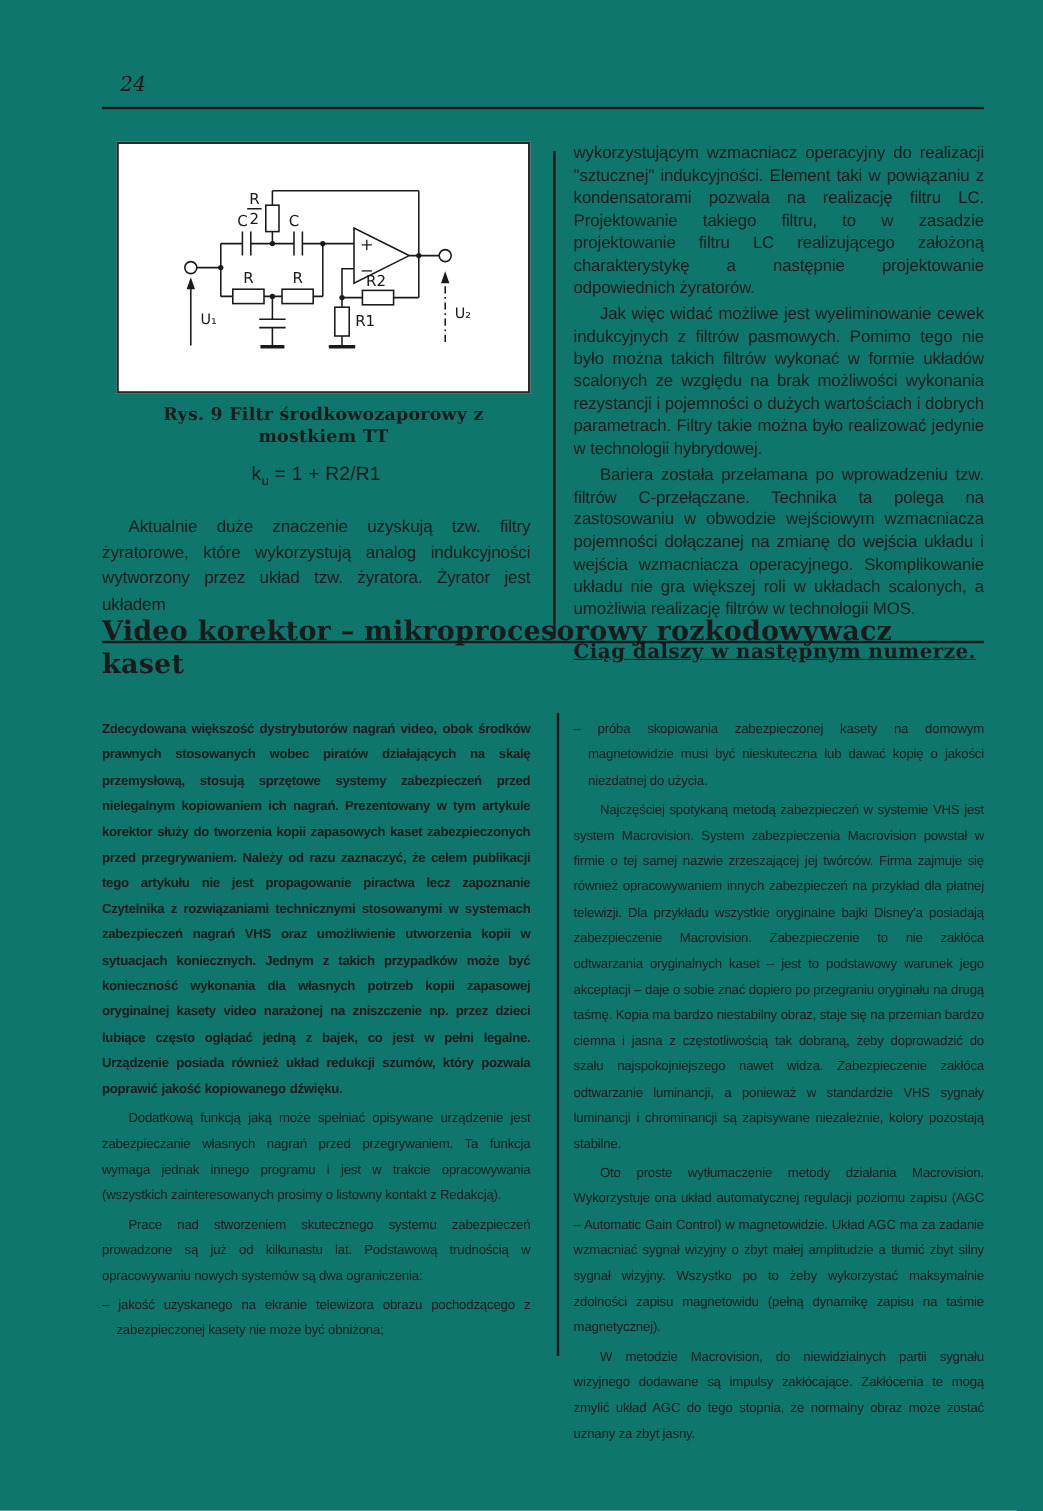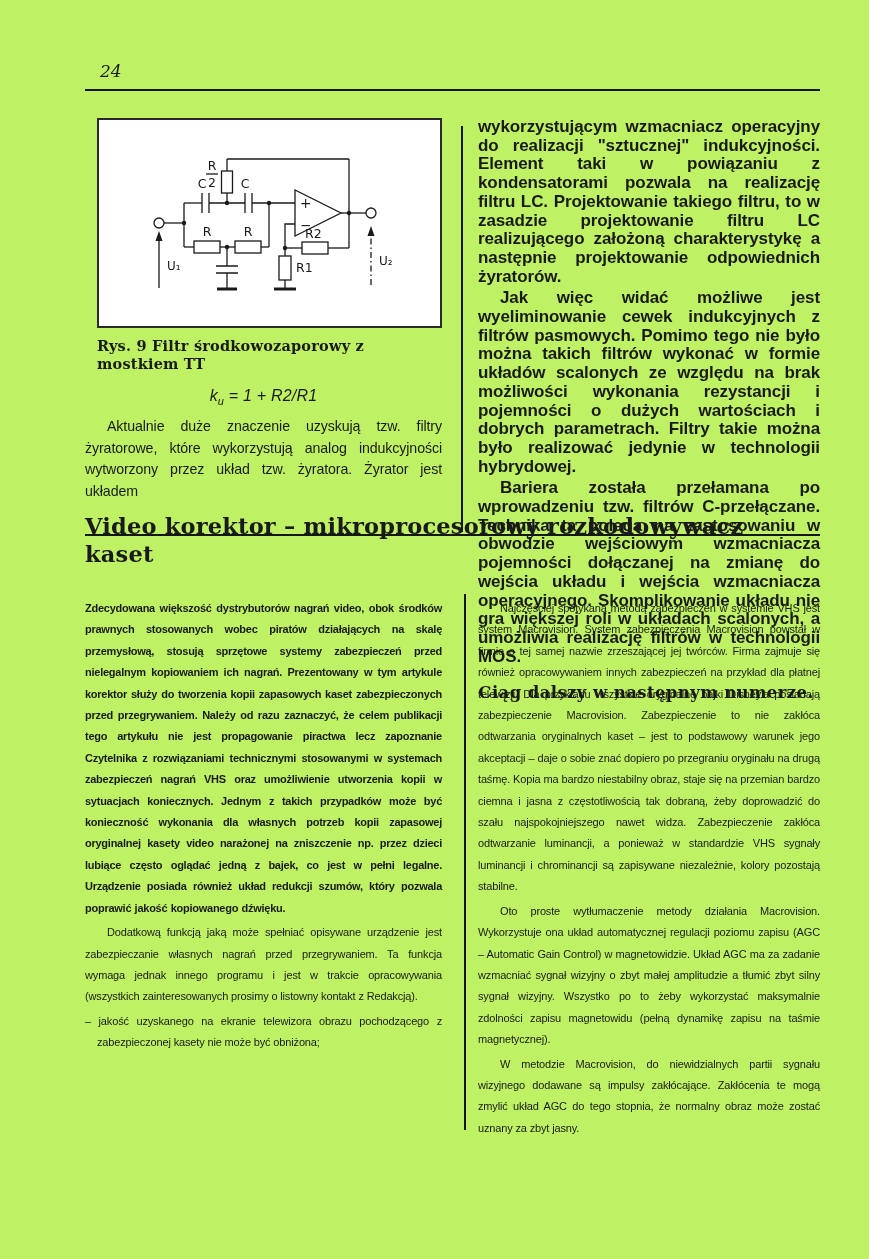--- a/index.html
+++ b/index.html
@@ -1,18 +1,18 @@
 <!DOCTYPE html>
 <html><head>
 <meta charset="utf-8">
 <style>
   html,body { margin:0; padding:0; background:#e8e8e8; }
   .page {
     position:relative; width:869px; height:1259px; margin:0 auto;
-    background:#bef264; overflow:hidden; color:#1a1a1a;
+    background:#0f766e; overflow:hidden; color:#1a1a1a;
     font-family:"Liberation Sans", sans-serif;
   }
   
   .hdr-num {
     position:absolute; left:100px; top:61px;
     font:italic 17px/20px "DejaVu Serif", serif;
   }
   .hdr-journal {
     position:absolute; right:49px; top:61px;
     font:italic 17px/20px "DejaVu Serif", serif;
@@ -28,48 +28,48 @@
   .col { position:absolute; top:0; }
   .col-l { left:0; width:357px; }
   .col-r { left:393px; width:342px; }
   .vdivider { position:absolute; width:2px; background:#161616; }
   .vd1 { left:376px; top:8px; height:406px; }
   .vd2 { left:379px; top:-4px; height:536px; }
 
   
   p.body { margin:0 0 3px 0; text-align:justify; }
   .t-norm  { font-size:14.2px; line-height:21.5px; letter-spacing:-0.1px; }
-  .t-tight { font-size:17px; line-height:18.7px; letter-spacing:-0.1px;font-weight:bold; }
+  .t-tight { font-size:14px; line-height:18.7px; letter-spacing:-0.1px; }
   .t-art   { font-size:11px; line-height:21.4px; letter-spacing:-0.15px; }
   .indent { text-indent:22px; }
   .lead { font-weight:bold; letter-spacing:-0.25px; word-spacing:0.5px; margin-bottom:9px; }
   .bullet { padding-left:12px; text-indent:-12px; }
 
   
   .figwrap { margin:0 0 14px 0; }
   .figbox {
     box-sizing:border-box; margin-left:12px; width:345px; height:210px;
     border:2px solid #2a2a2a; background:#fff;
   }
   .figcaption {
-    width:345px; margin:9px 0 0 12px; 
+    width:345px; margin:9px 0 0 12px; text-align:center;
     font:bold 14.5px/18px "DejaVu Serif", serif; letter-spacing:0.2px;
   }
   svg text { font-family:"DejaVu Sans", sans-serif; font-size:12.5px; fill:#1a1a1a; }
   svg .opsign { font-size:13.5px; }
   svg .small { font-size:12px; }
 
   
-  .formula { text-align:center; margin:9px 0 9px 0; font-size:16px; letter-spacing:0.2px;font-style:italic; }
+  .formula { text-align:center; margin:9px 0 22px 0; font-size:16px; letter-spacing:0.2px; }
   .formula sub { font-size:11px; }
 
   
   .continuation {
-    text-align:center; padding-right:6px;
-    font:bold 16.5px/20px "DejaVu Serif", serif; letter-spacing:0.4px;
+    text-align:left; padding-right:6px;
+    font:bold 16.5px/20px "DejaVu Serif", serif; letter-spacing:0.4px;text-decoration:underline;
   }
   .art-title {
     position:absolute; left:85px; top:512px; margin:0; width:735px;
     font:bold 22.5px/28px "DejaVu Serif", serif; letter-spacing:0.2px;
   }
 </style>
 </head>
 <body>
 
 <div class="page">
@@ -183,25 +183,27 @@
   </section>
 
   <div class="rule rule-mid"></div>
 
   <h1 class="art-title">Video korektor – mikroprocesorowy rozkodowywacz kaset</h1>
 
   <section class="sec sec2">
     <div class="col col-l">
       <p class="body t-art lead">Zdecydowana większość dystrybutorów nagrań video, obok środków prawnych stosowanych wobec piratów działających na skalę przemysłową, stosują sprzętowe systemy zabezpieczeń przed nielegalnym kopiowaniem ich nagrań. Prezentowany w tym artykule korektor służy do tworzenia kopii zapasowych kaset zabezpieczonych przed przegrywaniem. Należy od razu zaznaczyć, że celem publikacji tego artykułu nie jest propagowanie piractwa lecz zapoznanie Czytelnika z rozwiązaniami technicznymi stosowanymi w systemach zabezpieczeń nagrań VHS oraz umożliwienie utworzenia kopii w sytuacjach koniecznych. Jednym z takich przypadków może być konieczność wykonania dla własnych potrzeb kopii zapasowej oryginalnej kasety video narażonej na zniszczenie np. przez dzieci lubiące często oglądać jedną z bajek, co jest w pełni legalne. Urządzenie posiada również układ redukcji szumów, który pozwala poprawić jakość kopiowanego dźwięku.</p>
       <p class="body t-art indent">Dodatkową funkcją jaką może spełniać opisywane urządzenie jest zabezpieczanie własnych nagrań przed przegrywaniem. Ta funkcja wymaga jednak innego programu i jest w trakcie opracowywania (wszystkich zainteresowanych prosimy o listowny kontakt z Redakcją).</p>
+      <p class="body t-art indent">Prace nad stworzeniem skutecznego systemu zabezpieczeń prowadzone są już od kilkunastu lat. Podstawową trudnością w opracowywaniu nowych systemów są dwa ograniczenia:</p>
       <p class="body t-art bullet">– jakość uzyskanego na ekranie telewizora obrazu pochodzącego z zabezpieczonej kasety nie może być obniżona;</p>
     </div>
 
     <div class="vdivider vd2"></div>
 
     <div class="col col-r">
+      <p class="body t-art bullet">– próba skopiowania zabezpieczonej kasety na domowym magnetowidzie musi być nieskuteczna lub dawać kopię o jakości niezdatnej do użycia.</p>
       <p class="body t-art indent">Najczęściej spotykaną metodą zabezpieczeń w systemie VHS jest system Macrovision. System zabezpieczenia Macrovision powstał w firmie o tej samej nazwie zrzeszającej jej twórców. Firma zajmuje się również opracowywaniem innych zabezpieczeń na przykład dla płatnej telewizji. Dla przykładu wszystkie oryginalne bajki Disney'a posiadają zabezpieczenie Macrovision. Zabezpieczenie to nie zakłóca odtwarzania oryginalnych kaset – jest to podstawowy warunek jego akceptacji – daje o sobie znać dopiero po przegraniu oryginału na drugą taśmę. Kopia ma bardzo niestabilny obraz, staje się na przemian bardzo ciemna i jasna z częstotliwością tak dobraną, żeby doprowadzić do szału najspokojniejszego nawet widza. Zabezpieczenie zakłóca odtwarzanie luminancji, a ponieważ w standardzie VHS sygnały luminancji i chrominancji są zapisywane niezależnie, kolory pozostają stabilne.</p>
       <p class="body t-art indent">Oto proste wytłumaczenie metody działania Macrovision. Wykorzystuje ona układ automatycznej regulacji poziomu zapisu (AGC – Automatic Gain Control) w magnetowidzie. Układ AGC ma za zadanie wzmacniać sygnał wizyjny o zbyt małej amplitudzie a tłumić zbyt silny sygnał wizyjny. Wszystko po to żeby wykorzystać maksymalnie zdolności zapisu magnetowidu (pełną dynamikę zapisu na taśmie magnetycznej).</p>
       <p class="body t-art indent">W metodzie Macrovision, do niewidzialnych partii sygnału wizyjnego dodawane są impulsy zakłócające. Zakłócenia te mogą zmylić układ AGC do tego stopnia, że normalny obraz może zostać uznany za zbyt jasny.</p>
     </div>
   </section>
 
 </div>
 
 </body></html>

